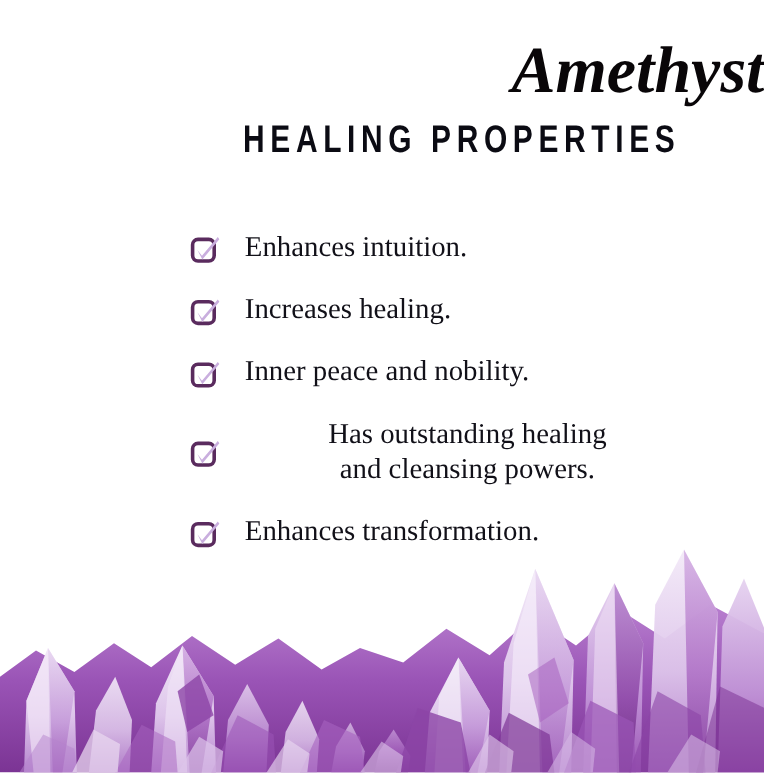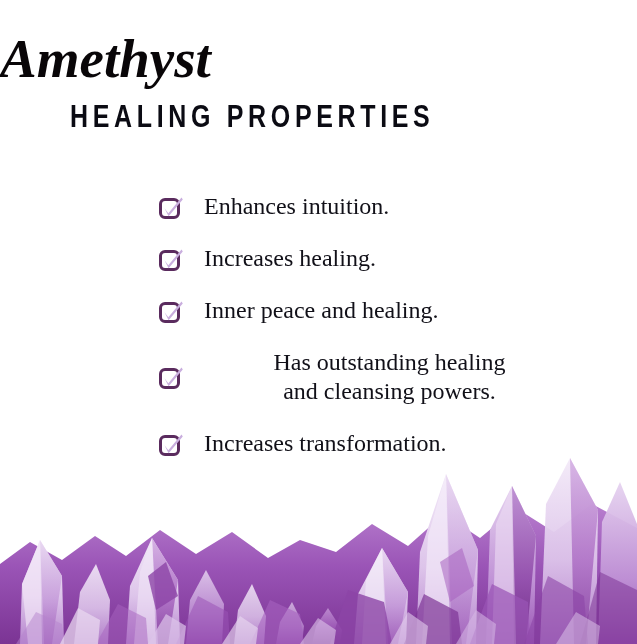--- a/index.html
+++ b/index.html
@@ -19,21 +19,21 @@
     background: #ffffff;
     overflow: hidden;
   }
 
   
   .header {
     position: absolute;
     top: 0;
     left: 0;
     width: 637px;
-    text-align: left;
+    text-align: right;
     padding-top: 30px;
     box-sizing: border-box;
   }
 
   .title {
     font-family: "Liberation Serif", "DejaVu Serif", serif;
     font-style: italic;
     font-weight: bold;
     font-size: 55px;
     line-height: 1.05;
@@ -154,42 +154,42 @@
       <span class="item-text"> Increases healing.</span>
     </li>
 
     <li class="list-item">
       <span class="check-wrap">
         <svg class="check-svg" viewBox="0 0 28 28" xmlns="http://www.w3.org/2000/svg">
           <rect x="2.5" y="5.5" width="18" height="18" rx="4.5" ry="4.5" fill="#ffffff" stroke="#5a2b5e" stroke-width="3"></rect>
           <path d="M6.5 14.3 L10.3 19.2 L23.5 3.6 L24.8 5.4 L10.6 22.3 Z" fill="#c9aede"></path>
         </svg>
       </span>
-      <span class="item-text"> Inner peace and healing.</span>
+      <span class="item-text"> Inner peace and nobility.</span>
     </li>
 
     <li class="list-item">
       <span class="check-wrap">
         <svg class="check-svg" viewBox="0 0 28 28" xmlns="http://www.w3.org/2000/svg">
           <rect x="2.5" y="5.5" width="18" height="18" rx="4.5" ry="4.5" fill="#ffffff" stroke="#5a2b5e" stroke-width="3"></rect>
           <path d="M6.5 14.3 L10.3 19.2 L23.5 3.6 L24.8 5.4 L10.6 22.3 Z" fill="#c9aede"></path>
         </svg>
       </span>
       <span class="item-text two-line">Has outstanding healing
 and cleansing powers.</span>
     </li>
 
     <li class="list-item">
       <span class="check-wrap">
         <svg class="check-svg" viewBox="0 0 28 28" xmlns="http://www.w3.org/2000/svg">
           <rect x="2.5" y="5.5" width="18" height="18" rx="4.5" ry="4.5" fill="#ffffff" stroke="#5a2b5e" stroke-width="3"></rect>
           <path d="M6.5 14.3 L10.3 19.2 L23.5 3.6 L24.8 5.4 L10.6 22.3 Z" fill="#c9aede"></path>
         </svg>
       </span>
-      <span class="item-text">Increases transformation.</span>
+      <span class="item-text">Enhances transformation.</span>
     </li>
 
   </ul>
 
   <div class="crystals">
     <svg viewBox="0 0 637 200" xmlns="http://www.w3.org/2000/svg" preserveAspectRatio="none">
       <defs>
         <linearGradient id="gA" x1="0" y1="0" x2="0" y2="1">
           <stop offset="0%" stop-color="#f3eaf8"></stop>
           <stop offset="55%" stop-color="#ddc4ea"></stop>

